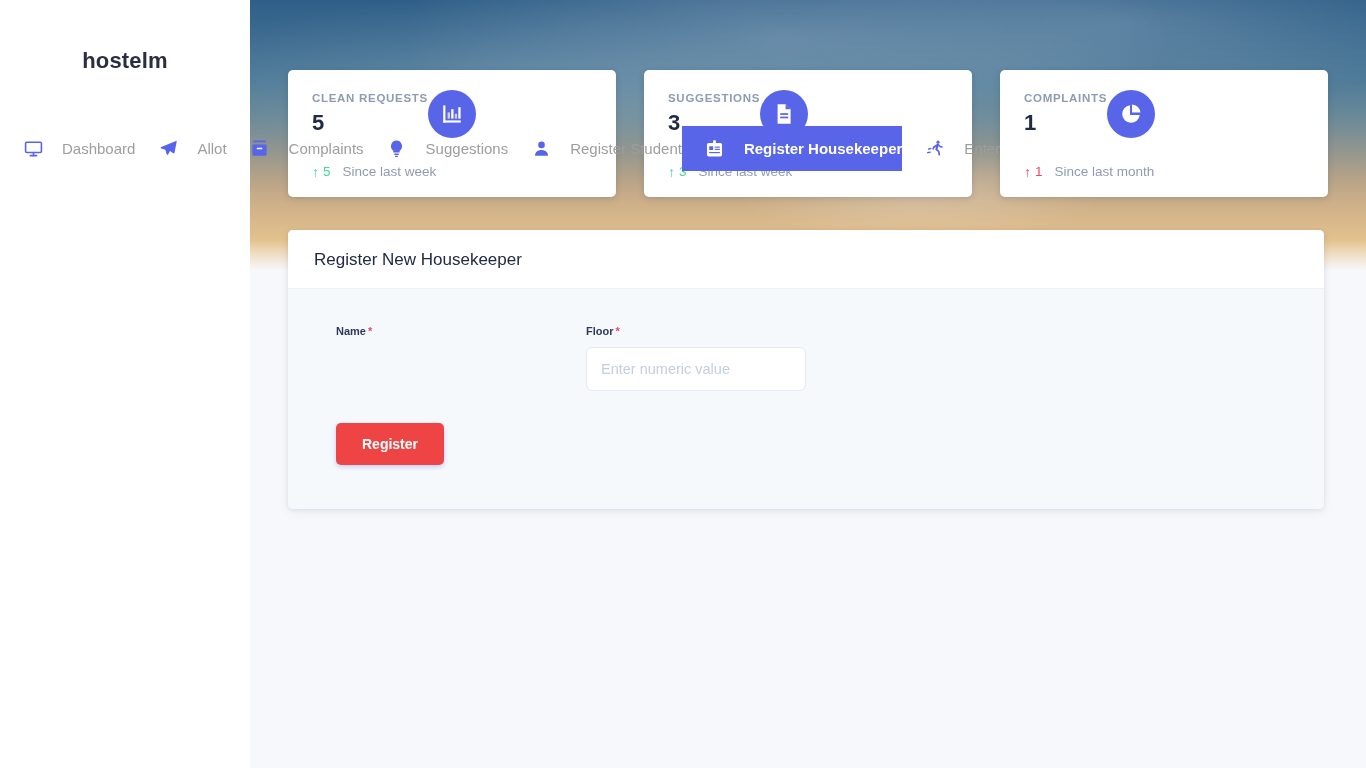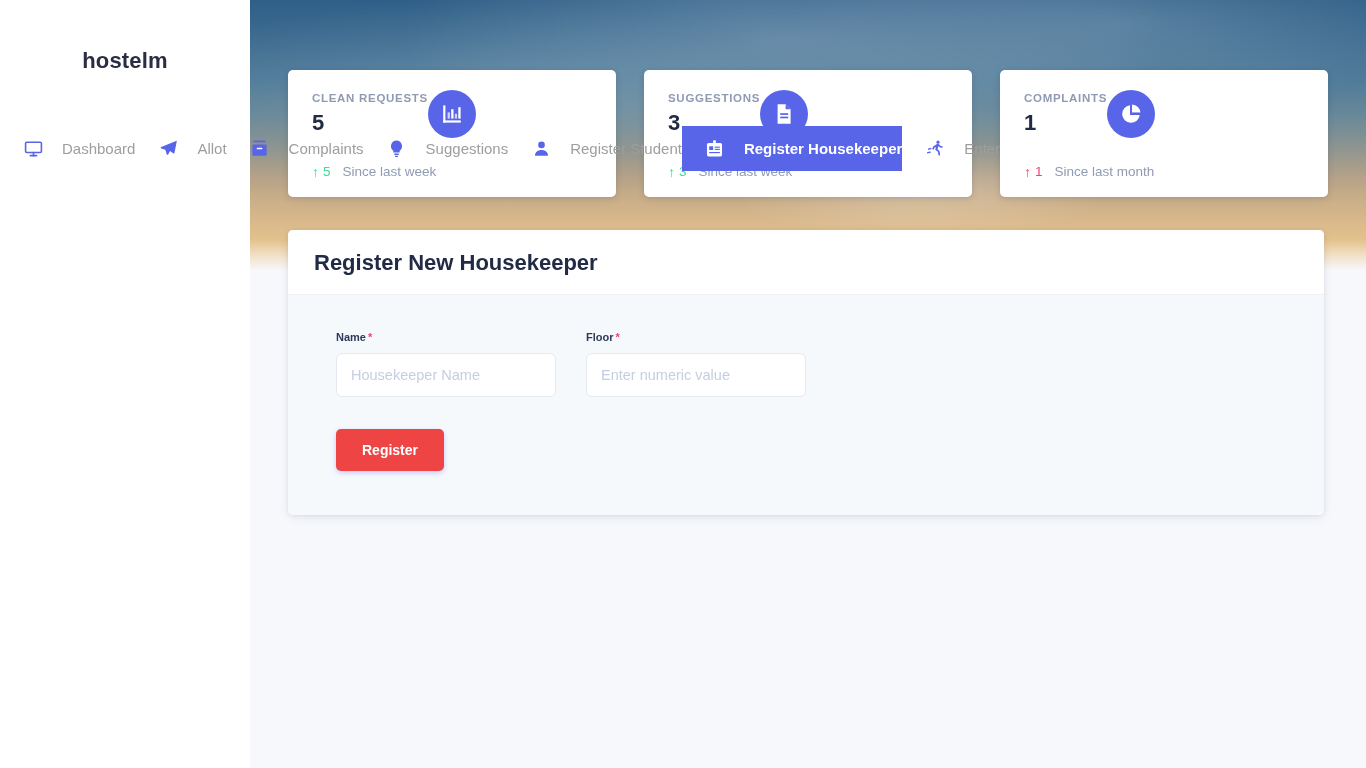--- a/index.html
+++ b/index.html
@@ -204,22 +204,22 @@
     box-shadow: 0 1px 4px rgba(24,39,75,0.09), 0 3px 12px rgba(24,39,75,0.06);
     overflow: hidden;
     width: 1036px;
   }
   .panel-header {
     background: #ffffff;
     padding: 20px 26px 18px 26px;
     border-bottom: 1px solid #edf1f7;
   }
   .panel-title {
-    font-size: 22px;
-    font-weight: 700;
+    font-size: 17px;
+    font-weight: 400;
     color: #222b45;
   }
   .panel-body {
     background: #f6f9fc;
     padding: 36px 48px 44px 48px;
   }
 
   .form-row {
     display: flex;
     gap: 30px;
@@ -440,21 +440,20 @@
           <h2 class="panel-title">Register New Housekeeper</h2>
         </div>
 
         <div class="panel-body">
           <form class="form-row">
 
             <div class="form-group">
               <label class="form-label">
                 <span>Name</span><span class="req">*</span>
               </label>
-              <input class="form-input" type="text" placeholder="Housekeeper Name" style="">
             </div>
 
             <div class="form-group">
               <label class="form-label">
                 <span>Floor</span><span class="req">*</span>
               </label>
               <input class="form-input" type="text" placeholder="Enter numeric value" style="">
             </div>
 
           </form>

